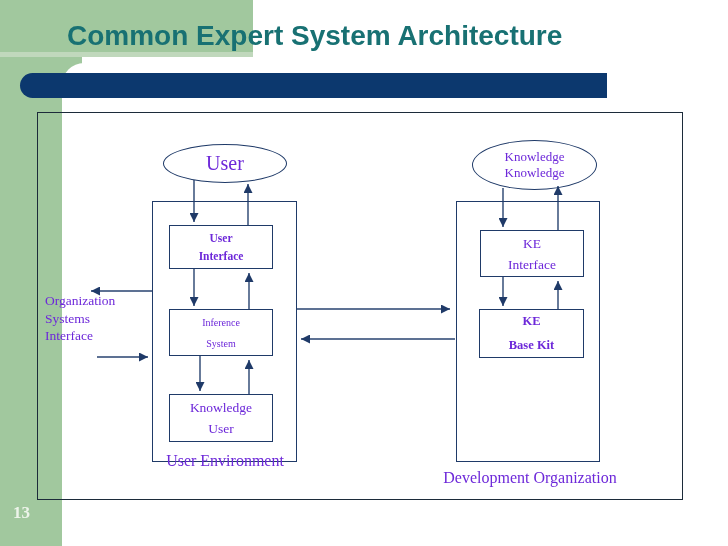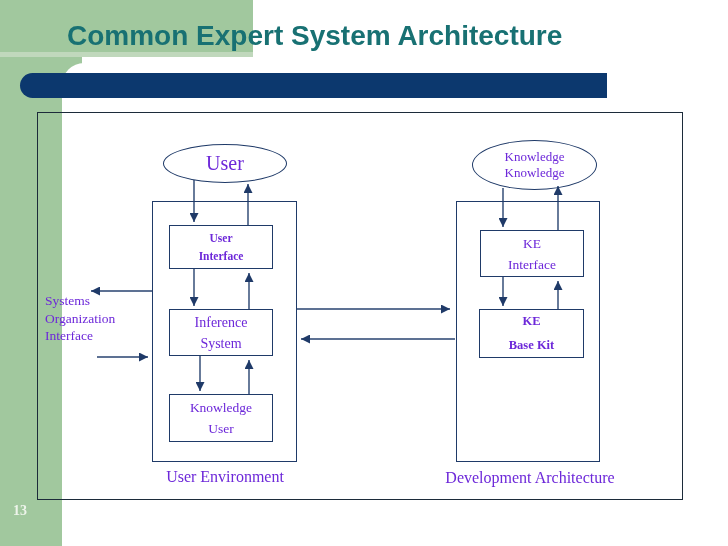--- a/index.html
+++ b/index.html
@@ -33,33 +33,33 @@
   .ke-ellipse{left:472px;top:140px;width:125px;height:50px;font-size:13px;line-height:16px;}
 
   .container{position:absolute;}
   .container-left{left:152px;top:201px;width:145px;height:261px;}
   .container-right{left:456px;top:201px;width:144px;height:261px;}
 
   .dbox{position:absolute;display:flex;flex-direction:column;align-items:center;
         justify-content:center;text-align:center;}
   .box-ui{left:169px;top:225px;width:104px;height:44px;font-weight:bold;
           font-size:11.5px;line-height:18px;}
-  .box-ie{left:169px;top:309px;width:104px;height:47px;font-size:14px;line-height:21px;}
+  .box-ie{left:169px;top:309px;width:104px;height:47px;font-size:10px;line-height:21px;}
   .box-kb{left:169px;top:394px;width:104px;height:48px;font-size:13.5px;line-height:21px;}
   .box-kei{left:480px;top:230px;width:104px;height:47px;font-size:13.5px;line-height:21px;}
   .box-ket{left:479px;top:309px;width:105px;height:49px;font-weight:bold;
            font-size:12.5px;line-height:15px;row-gap:9px;}
 
   .org-label{position:absolute;left:45px;top:292px;width:112px;
              font-size:13.5px;line-height:17.5px;}
   .env-label{position:absolute;text-align:center;font-size:16px;}
-  .env-user{left:152px;top:468px;width:146px;}
+  .env-user{left:152px;top:452px;width:146px;}
   .env-dev{left:428px;top:469px;width:204px;}
 
-  .page-num{position:absolute;left:13px;top:503px;font-size:14px;font-weight:bold;
+  .page-num{position:absolute;left:13px;top:503px;font-size:17px;font-weight:bold;
             color:#edf4ea;}
 </style>
 </head>
 <body>
 
 <div class="slide">
 
   <div class="green-col"></div>
   <div class="green-block"></div>
   <div class="green-fade"></div>
@@ -120,23 +120,23 @@
   <div class="dbox box-kei navy-border navy-text">
     <div>KE</div>
     <div>Interface</div>
   </div>
   <div class="dbox box-ket navy-border navy-text">
     <div>KE</div>
     <div>Base Kit</div>
   </div>
 
   <div class="org-label navy-text">
+    <div>Organization</div>
     <div>Systems</div>
-    <div>Organization</div>
     <div>Interface</div>
   </div>
 
   <div class="env-label env-user navy-text">User Environment</div>
-  <div class="env-label env-dev navy-text">Development Architecture</div>
+  <div class="env-label env-dev navy-text">Development Organization</div>
 
   <div class="page-num">13</div>
 
 </div>
 
 </body></html>

